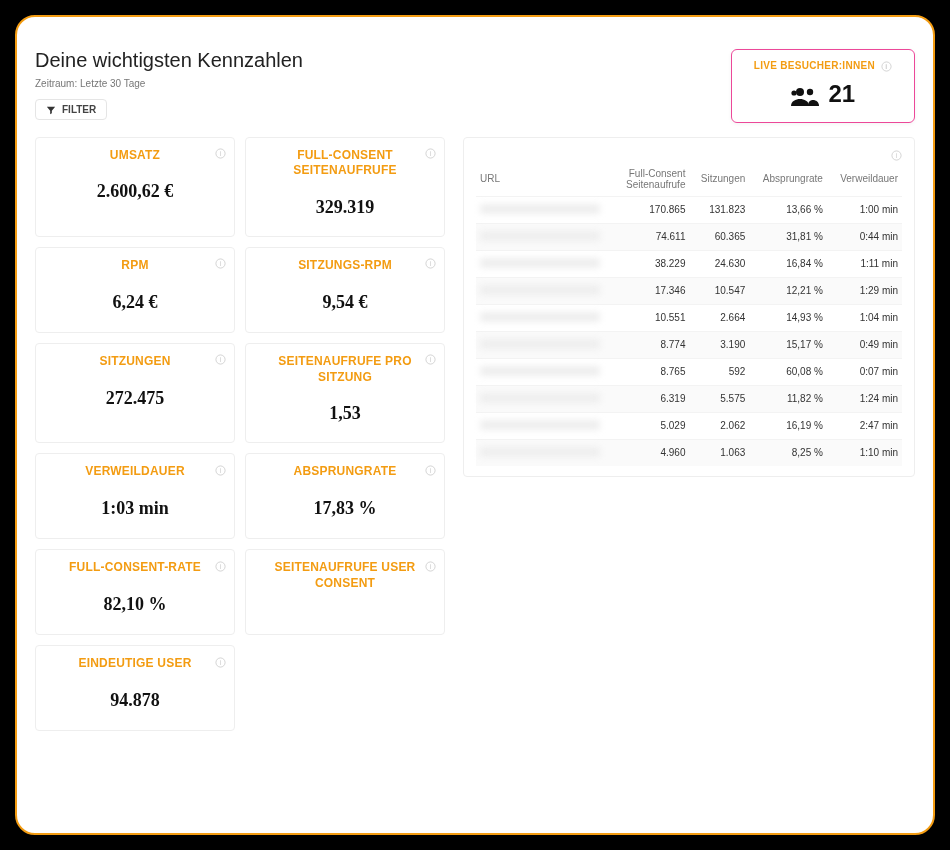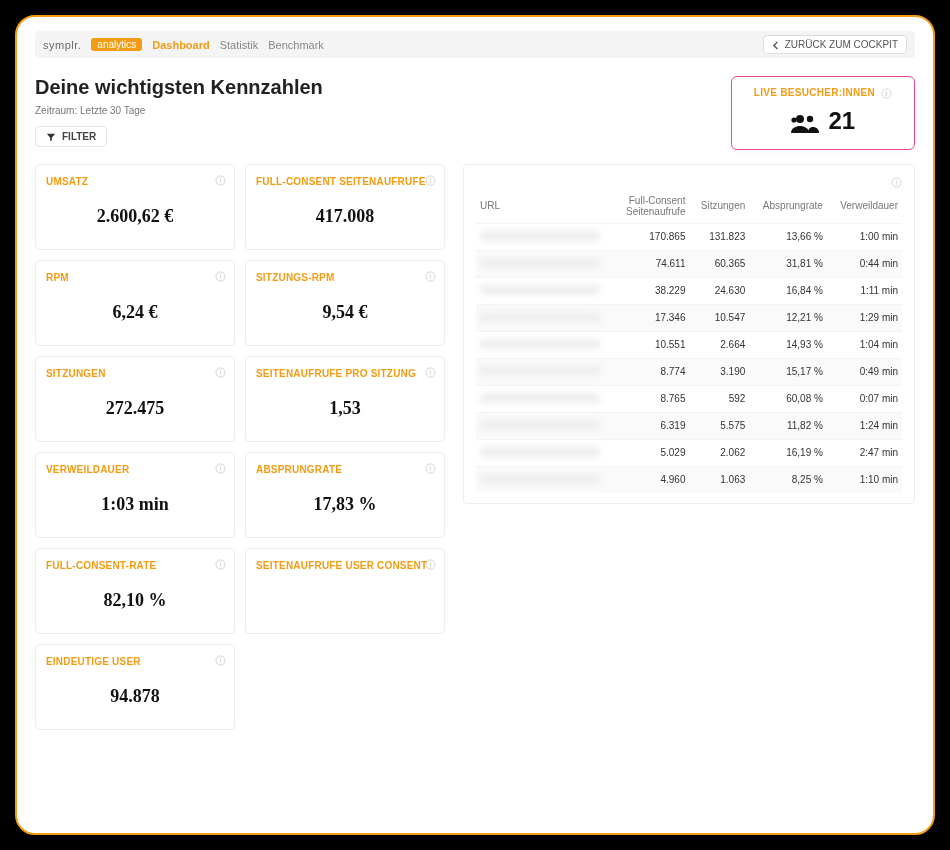--- a/index.html
+++ b/index.html
@@ -37,21 +37,21 @@
   .badge { background: #f39c12; color:#fff; border-radius: 3px; padding: 1px 6px; font-size:10px; }
   .navlink { cursor: pointer; }
   .navlink.active { color: #f39c12; font-weight: 600; }
   .topbar .spacer { flex: 1; }
   .back-btn {
     border: 1px solid #ddd; background:#fff; border-radius:4px;
     padding: 3px 8px; font-size:10px; color:#555; cursor:pointer;
     display:flex; align-items:center; gap:4px;
   }
   .headrow { display:flex; align-items:flex-start; margin-top:18px; }
-  .headrow h1 { font-size: 20px; font-weight: 700; color:#222; }
+  .headrow h1 { font-size: 20px; font-weight: 400; color:#222; }
   .subhead { font-size: 10px; color:#777; margin-top:6px; }
   .livebox {
     margin-left:auto; border:1px solid #ec4899; border-radius:6px;
     padding:10px 22px 14px; text-align:center;
     box-shadow: 0 1px 4px rgba(0,0,0,0.05);
   }
   .livebox .lbl { color:#f39c12; font-size:10px; font-weight:700; letter-spacing:0.3px; display:flex; align-items:center; gap:6px; }
   .livebox .val { font-size:24px; font-weight:800; color:#111; margin-top:8px; display:flex; align-items:center; justify-content:center; gap:10px; }
   .filter-btn {
     display:inline-flex; align-items:center; gap:6px;
@@ -59,21 +59,21 @@
     padding:4px 10px; font-size:10px; color:#444; cursor:pointer;
     margin-top:10px; font-weight:600;
   }
   .main { display:flex; gap:18px; margin-top:14px; align-items:flex-start; }
   .cards { display:grid; grid-template-columns: 200px 200px; gap:10px; }
   .card {
     border:1px solid #eee; border-radius:4px; padding:10px 10px 18px;
     position:relative; min-height:86px;
   }
   .card .title {
-    color:#f39c12; font-size:10px; font-weight:700; 
+    color:#f39c12; font-size:12px; font-weight:700; text-align:center;
     letter-spacing:0.2px; line-height:1.3;
   }
   .card .value {
     color:#111; font-size:18px; font-weight:800; text-align:center;
     margin-top:18px;
     font-family:Liberation Serif, serif;
   }
   .card .info-icon {
     position:absolute; top:8px; right:8px; color:#d0d0d0; font-size:12px;
   }
@@ -91,38 +91,20 @@
     color:#bbb; background:#eee; border-radius:3px;
     display:inline-block; width:120px; height:10px;
   }
   svg { display:inline-block; vertical-align:middle; }
 </style>
 </head>
 <body>
 
 <div class="frame">
 
-  <div class="topbar">
-    <span class="brand">
-      <span>symplr.</span>
-    </span>
-    <span class="badge">analytics</span>
-    <span class="navlink active">Dashboard</span>
-    <span class="navlink">Statistik</span>
-    <span class="navlink">Benchmark</span>
-    <span class="spacer"></span>
-    <button class="back-btn">
-      <span>
-        <svg width="9" height="9" viewBox="0 0 10 10">
-            <path d="M6 1 L2 5 L6 9" stroke="#555" stroke-width="1.5" fill="none"></path>
-          </svg>
-      </span>
-      <span>ZURÜCK ZUM COCKPIT</span>
-    </button>
-  </div>
 
   <div class="headrow">
     <div>
       <h1>Deine wichtigsten Kennzahlen</h1>
       <div class="subhead">Zeitraum: Letzte 30 Tage</div>
       <button class="filter-btn">
         <span>
           <svg width="10" height="10" viewBox="0 0 12 12">
               <path d="M1 2h10L7 7v3l-2 1V7L1 2z" fill="#333"></path>
             </svg>
@@ -165,21 +147,21 @@
             </svg></span>
           <div class="title">UMSATZ</div>
           <div class="value">2.600,62 €</div>
         </div>
         <div class="card">
           <span class="info-icon"><svg width="11" height="11" viewBox="0 0 12 12">
               <circle cx="6" cy="6" r="5" fill="none" stroke="#d0d0d0"></circle>
               <text x="6" y="9" text-anchor="middle" font-size="8" fill="#d0d0d0">i</text>
             </svg></span>
           <div class="title">FULL-CONSENT SEITENAUFRUFE</div>
-          <div class="value">417.008</div>
+          <div class="value">329.319</div>
         </div>
         <div class="card">
           <span class="info-icon"><svg width="11" height="11" viewBox="0 0 12 12">
               <circle cx="6" cy="6" r="5" fill="none" stroke="#d0d0d0"></circle>
               <text x="6" y="9" text-anchor="middle" font-size="8" fill="#d0d0d0">i</text>
             </svg></span>
           <div class="title">RPM</div>
           <div class="value">6,24 €</div>
         </div>
         <div class="card">

